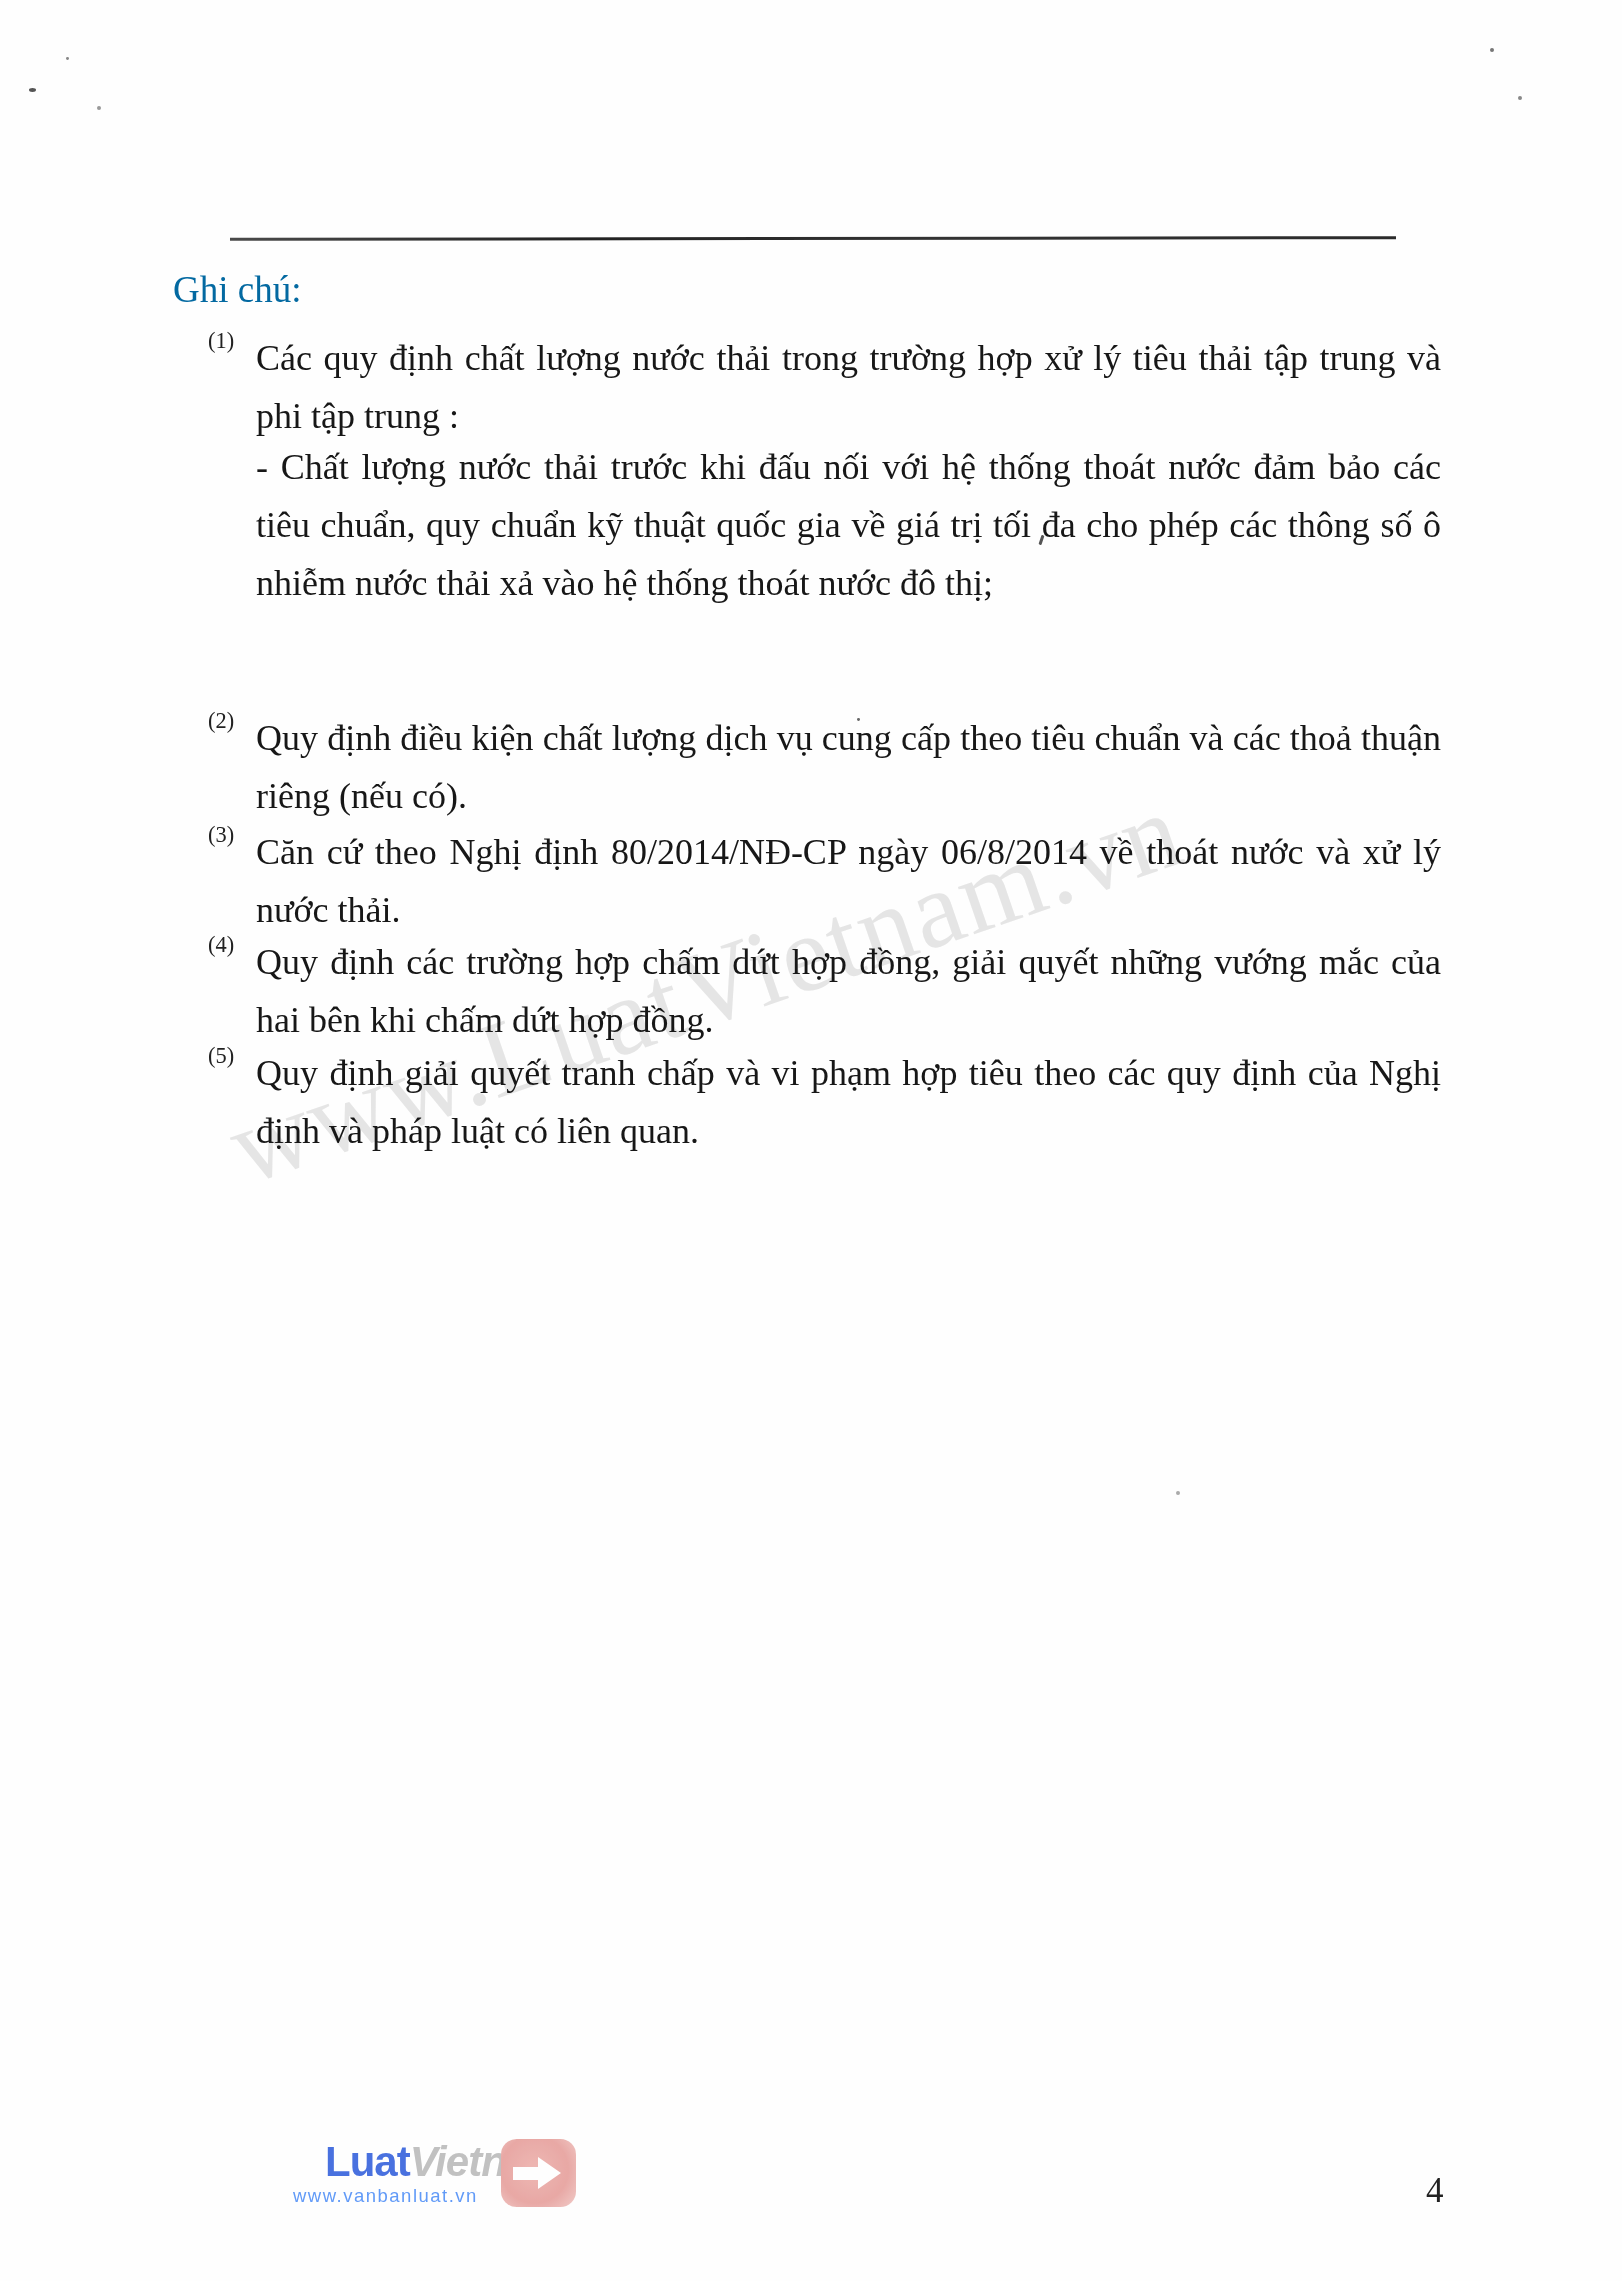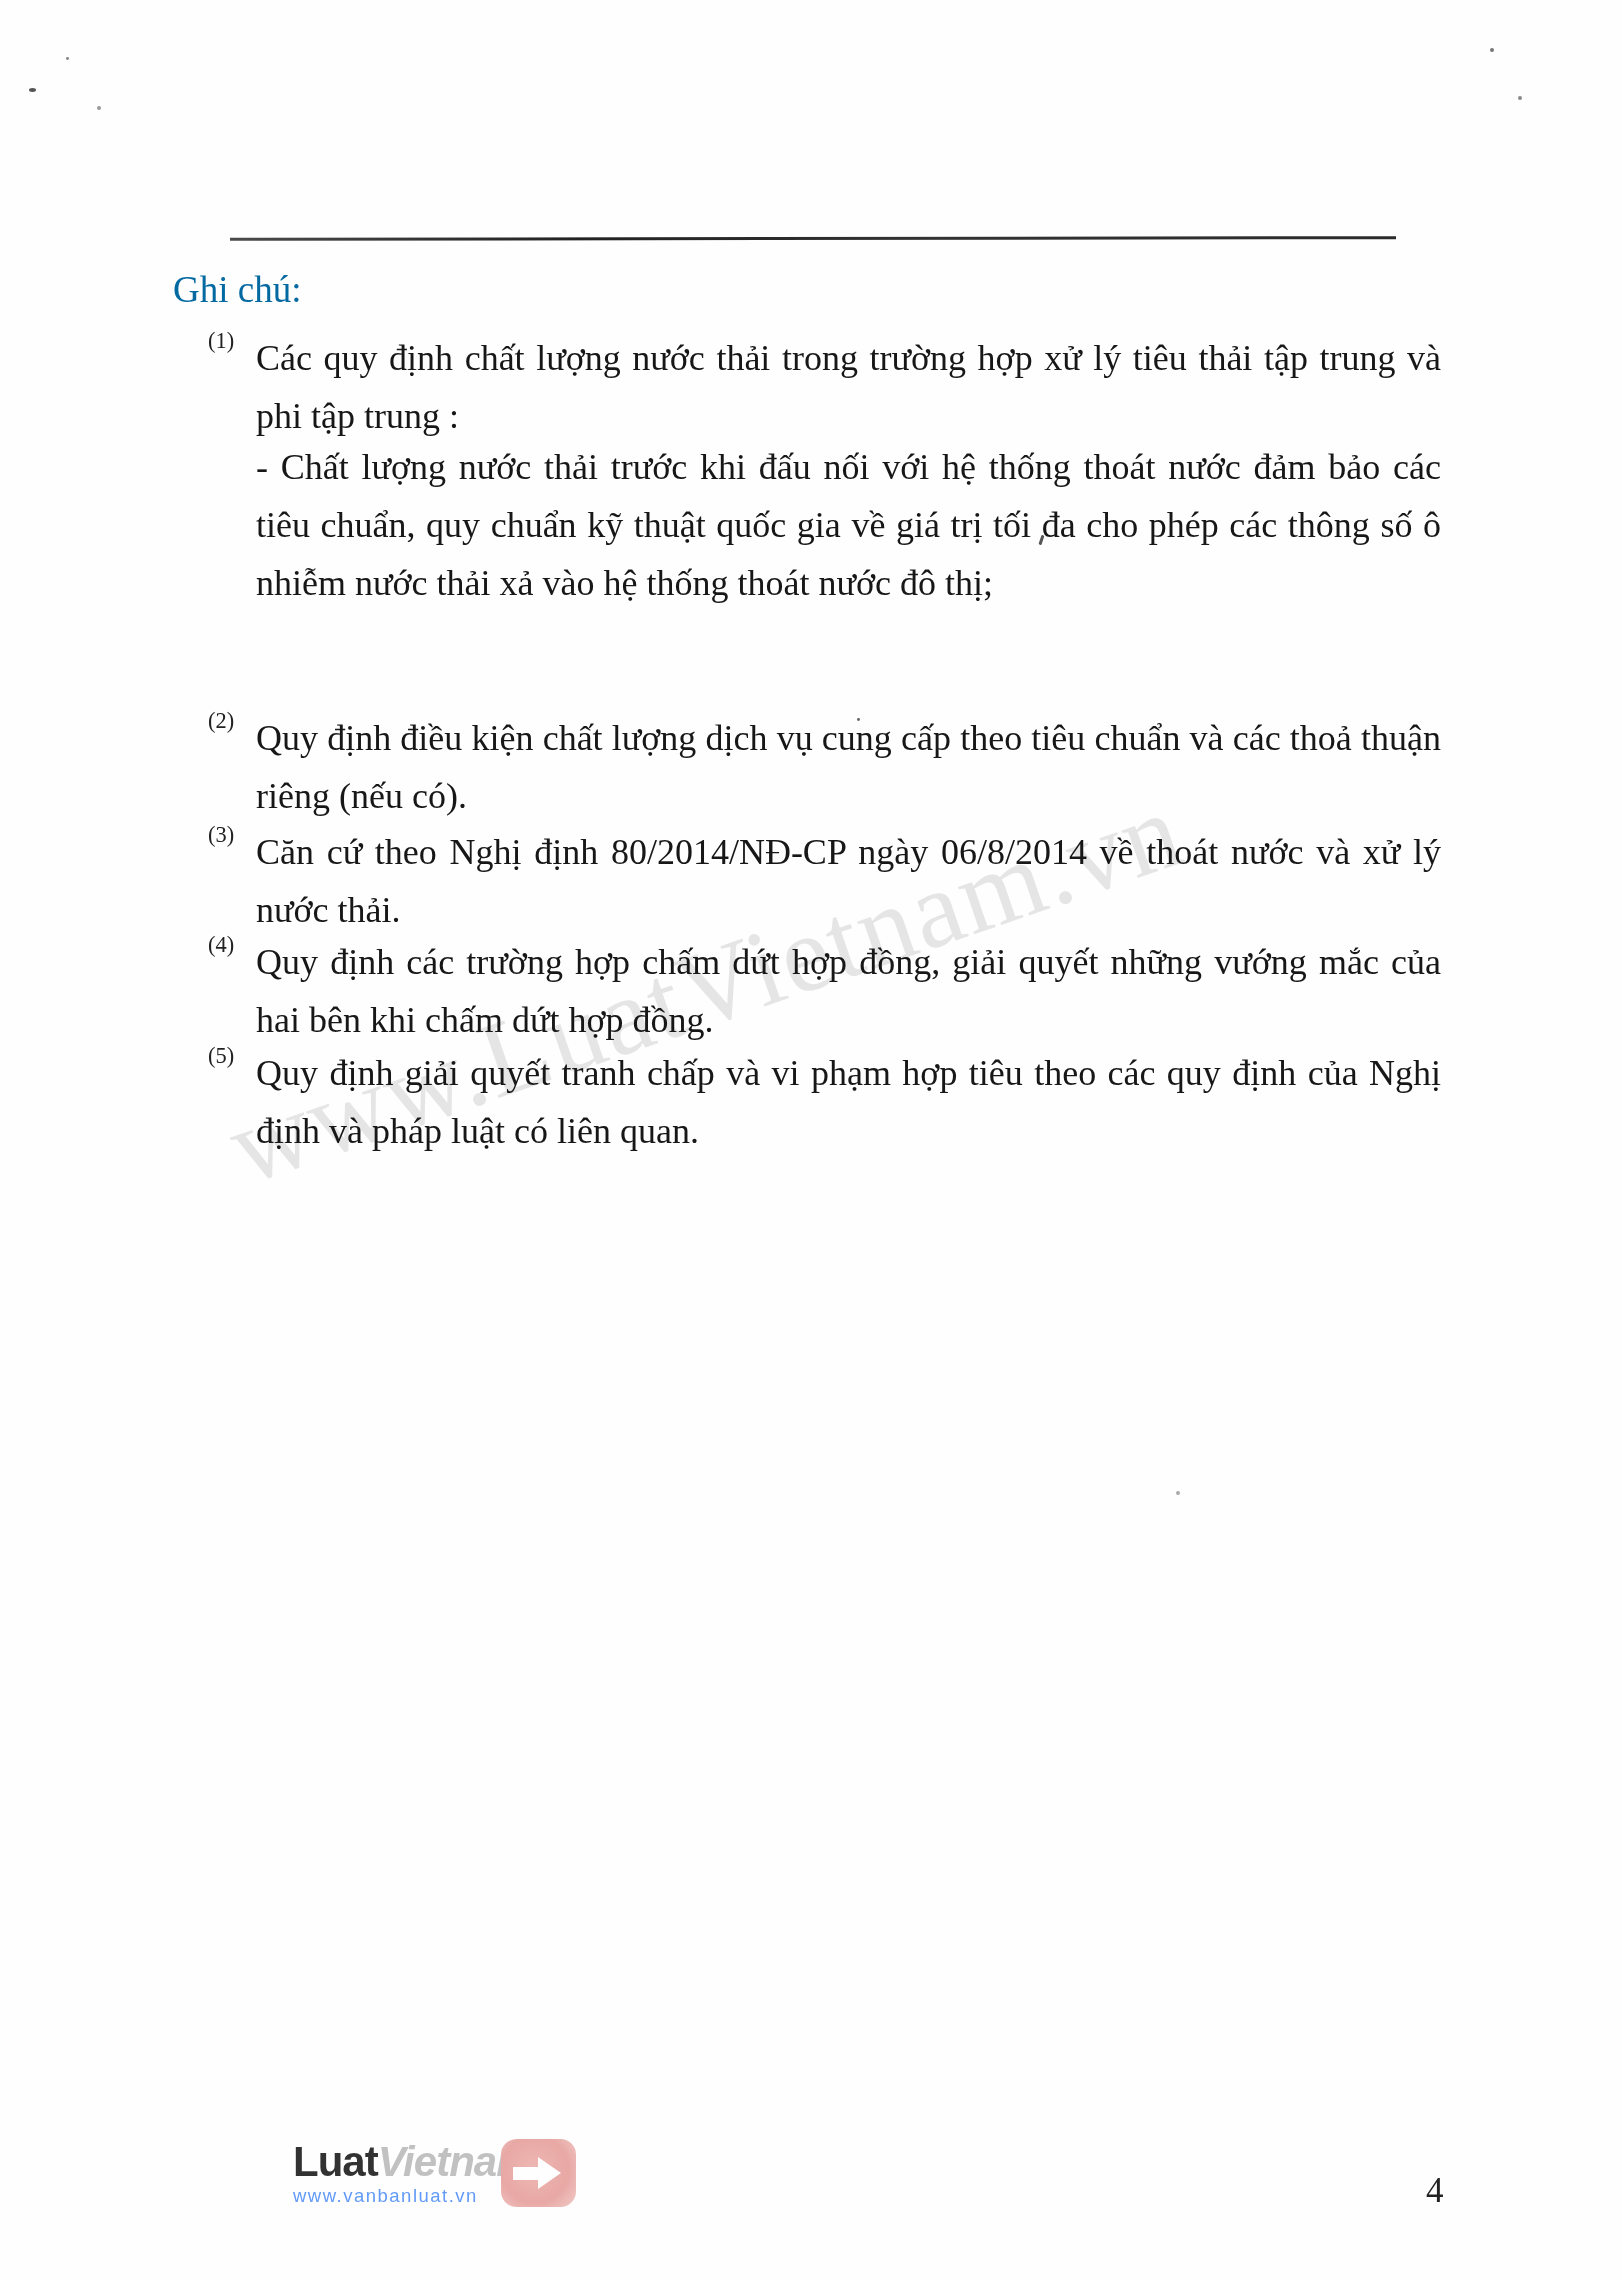--- a/index.html
+++ b/index.html
@@ -71,21 +71,21 @@
     opacity:0.8;
     font-family:"Liberation Sans", sans-serif;
   }
   .logo-brand{
     font-size:42px;
     font-weight:bold;
     letter-spacing:-1px;
     line-height:47px;
     filter:blur(0.4px);
   }
-  .logo-brand .b-red{color:#000000;}
+  .logo-brand .b-red{color:#1d4ed8;margin-left:32px;}
   .logo-brand .b-gray{color:#b3b3b3;font-style:italic;}
   .logo-url{
     font-size:18.5px;
     letter-spacing:1.5px;
     color:#3b82f6;
     line-height:21.5px;
     filter:blur(0.3px);
   }
   .logo-arrow{
     position:absolute;

